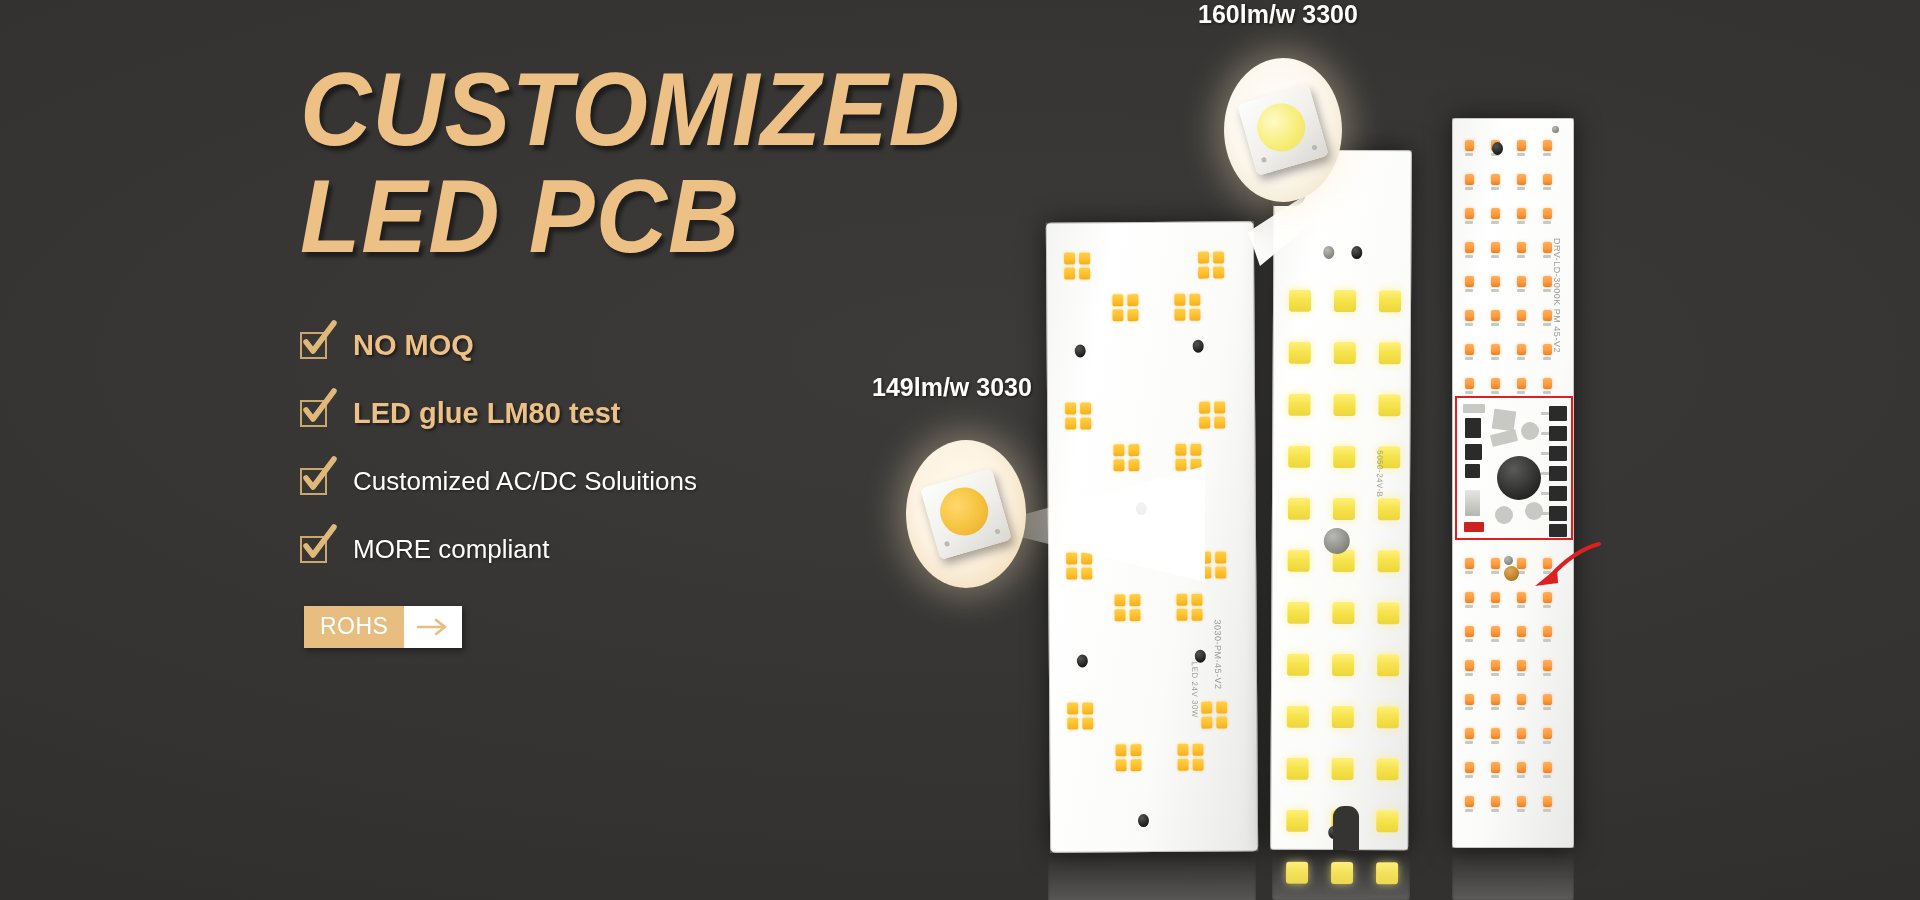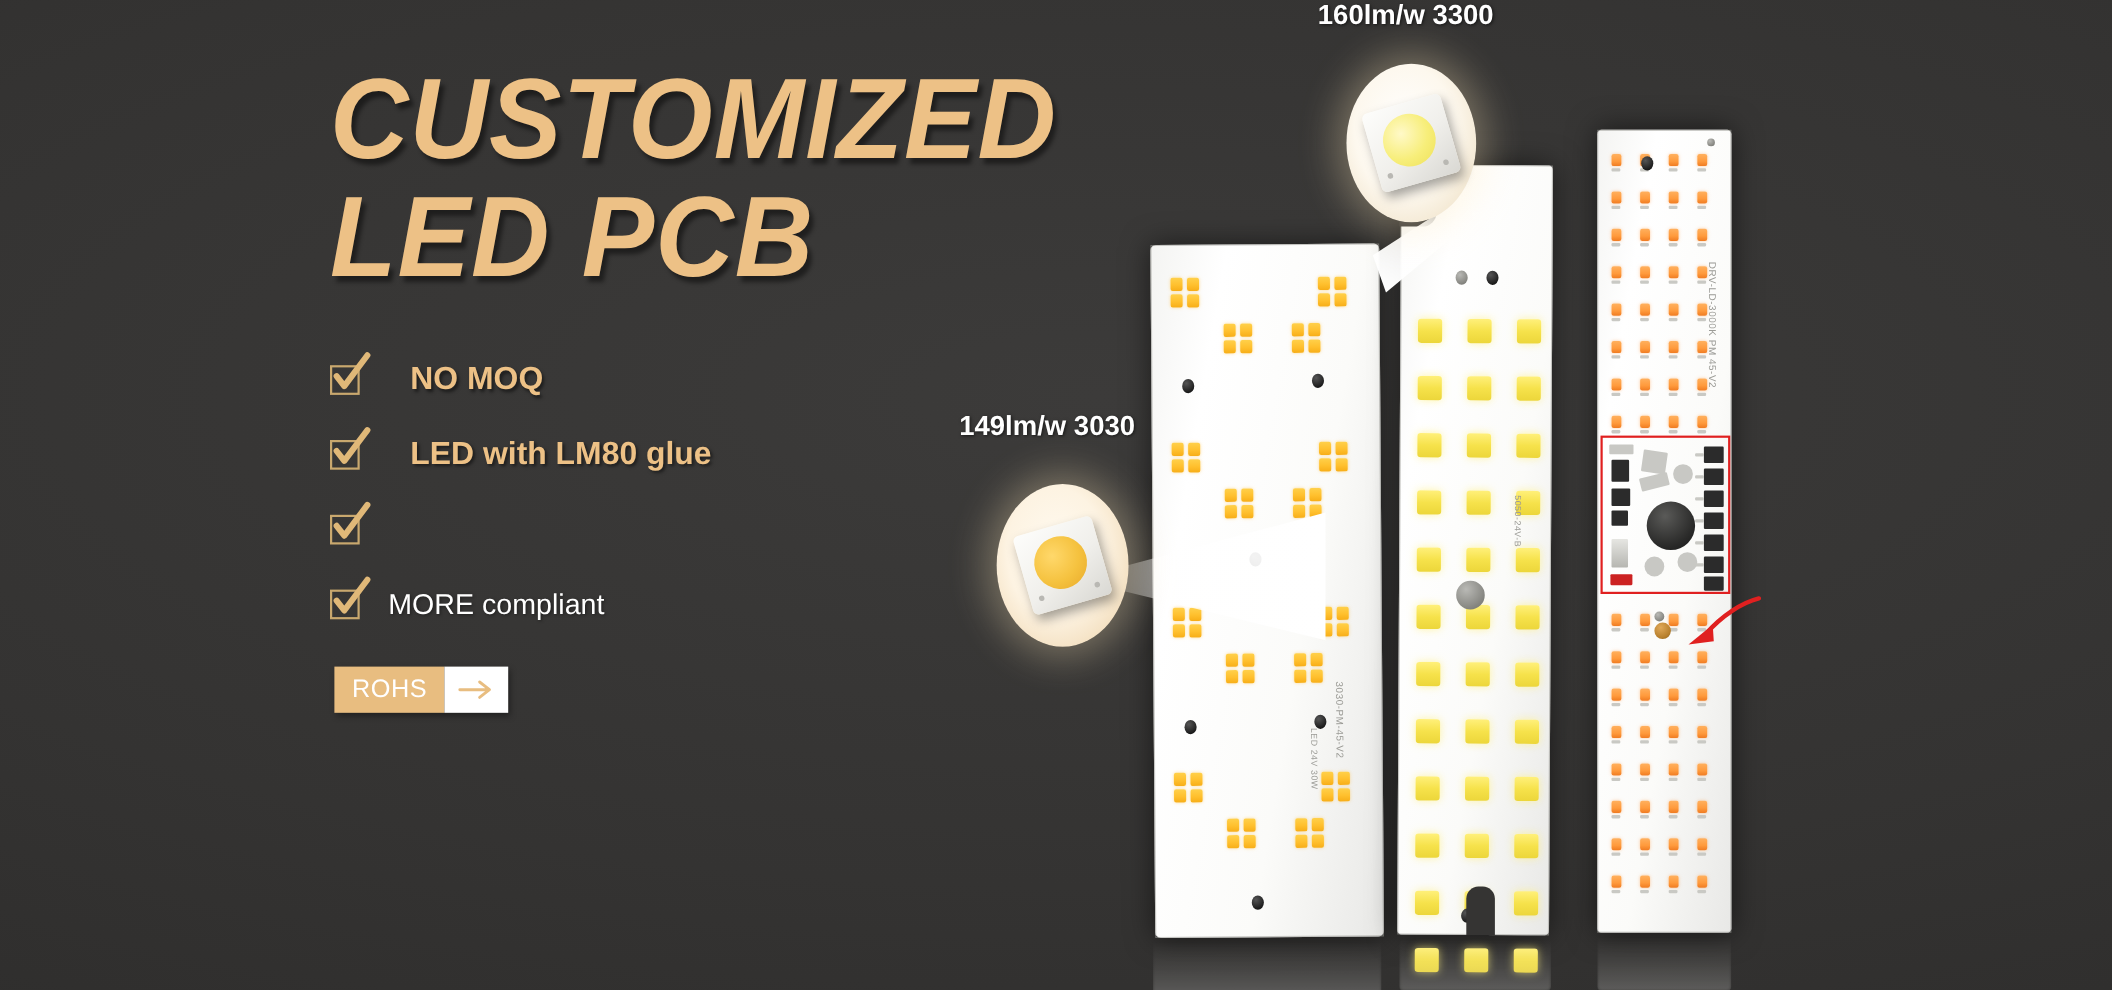--- a/index.html
+++ b/index.html
@@ -70,21 +70,20 @@
     margin-right: 26px;
   }
   .chk svg { position:absolute; left:-3px; top:-13px; width: 38px; height: 38px; overflow: visible; }
 
   .feat-text { white-space: nowrap; }
   .feat-text.gold {
     color: #edc186;
     font-weight: bold;
     font-size: 29px;
     text-shadow: 2px 2px 3px rgba(0,0,0,.5);
-    margin-left: 20px;
   }
   .feat-text.plain {
     color: #ffffff;
     font-weight: normal;
     font-size: 26px;
     text-shadow: 1px 1px 3px rgba(0,0,0,.45);
   }
 
   
   .more-btn {
@@ -653,28 +652,29 @@
             </svg>
           </span>
           <span class="feat-text gold">NO MOQ</span>
         </li>
         <li class="feature-item">
           <span class="chk">
             <svg viewBox="0 0 38 38">
               <path d="M7,21 L14,30 L35,2" stroke="#e0b878" stroke-width="5.5" fill="none" stroke-linecap="round" stroke-linejoin="round"></path>
             </svg>
           </span>
-          <span class="feat-text gold">LED with LM80 glue</span>
+          <span class="feat-text gold">LED glue LM80 test</span>
         </li>
         <li class="feature-item">
           <span class="chk">
             <svg viewBox="0 0 38 38">
               <path d="M7,21 L14,30 L35,2" stroke="#e0b878" stroke-width="5.5" fill="none" stroke-linecap="round" stroke-linejoin="round"></path>
             </svg>
           </span>
+          <span class="feat-text plain">Customized AC/DC Soluitions</span>
         </li>
         <li class="feature-item">
           <span class="chk">
             <svg viewBox="0 0 38 38">
               <path d="M7,21 L14,30 L35,2" stroke="#e0b878" stroke-width="5.5" fill="none" stroke-linecap="round" stroke-linejoin="round"></path>
             </svg>
           </span>
           <span class="feat-text plain">MORE compliant</span>
         </li>
       </ul>

